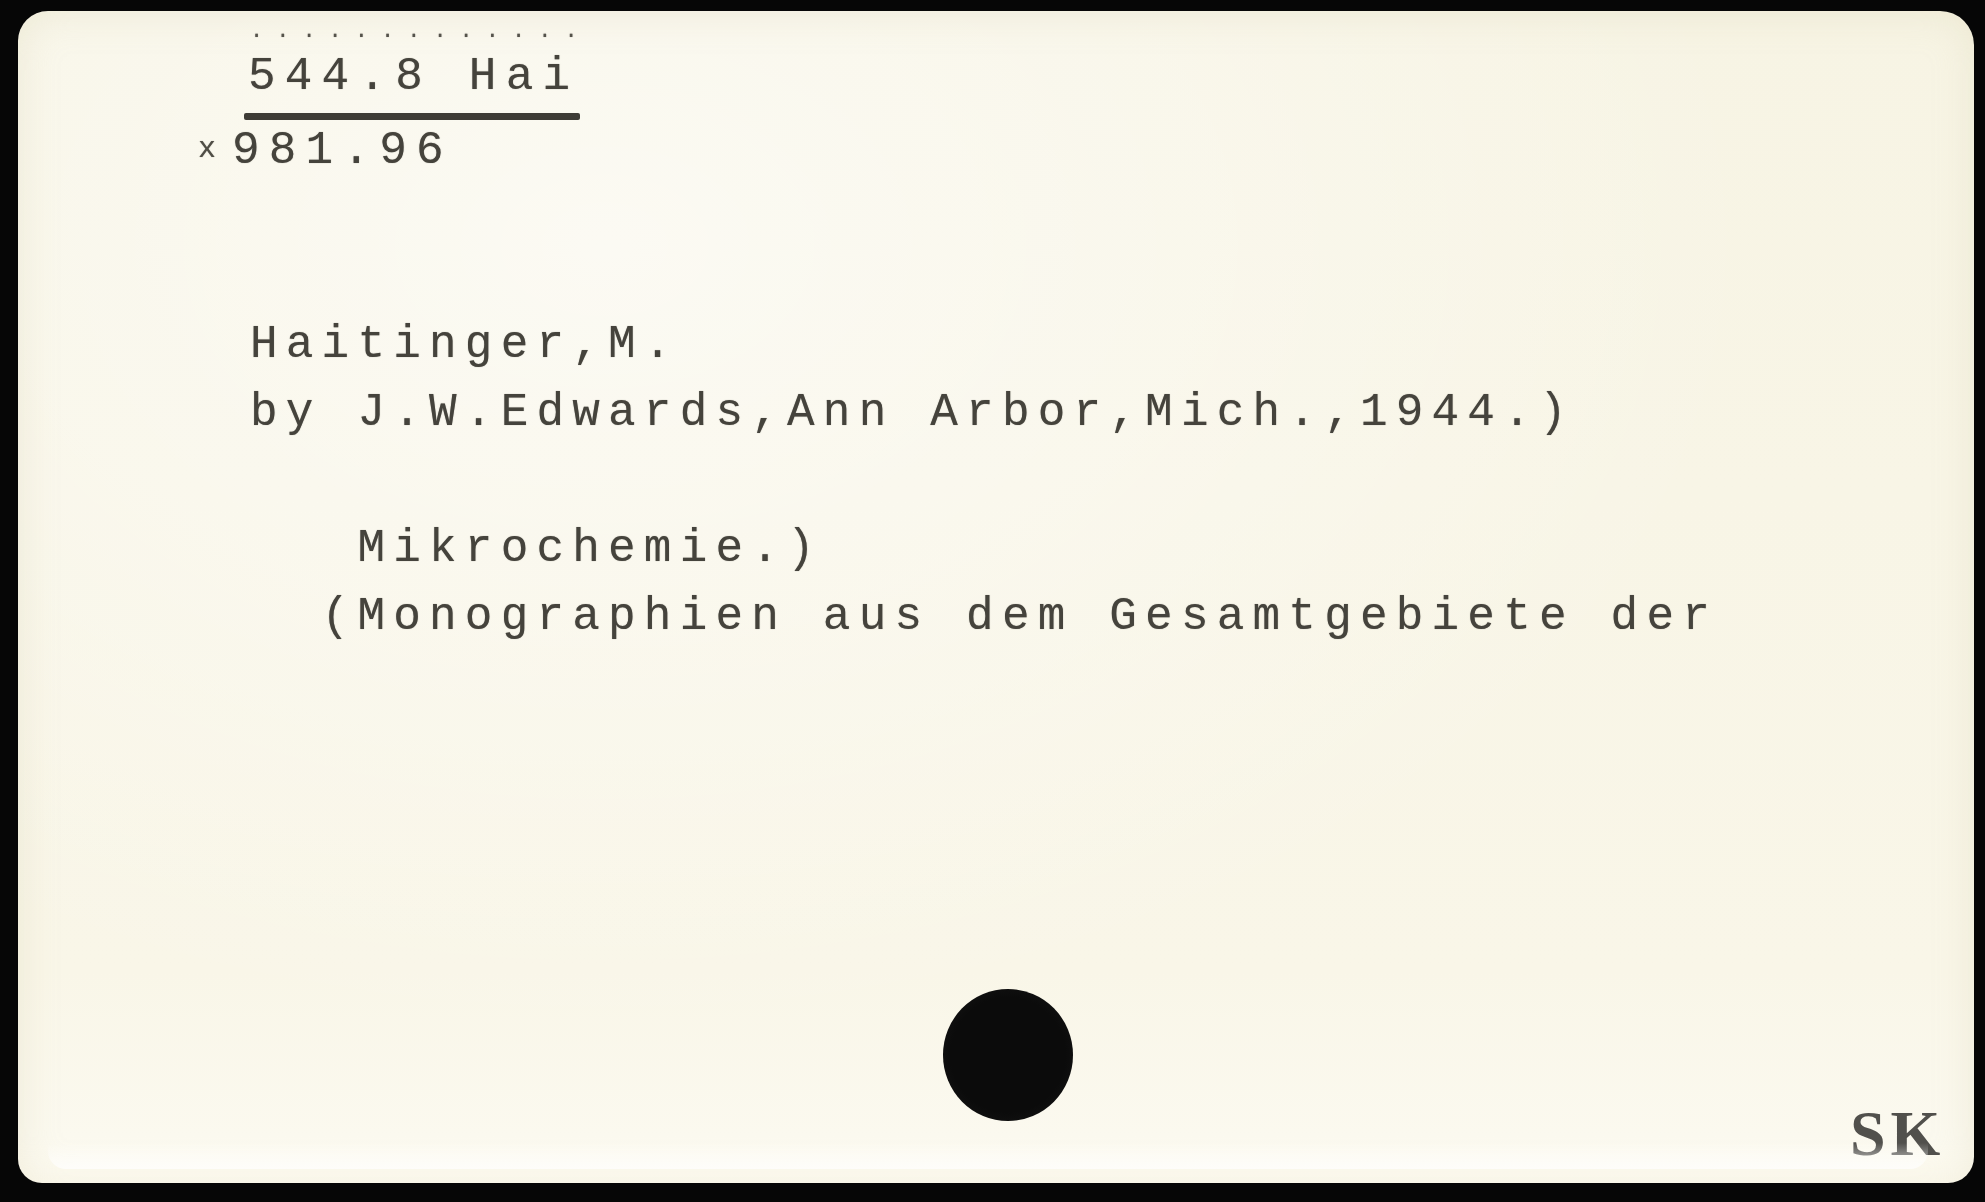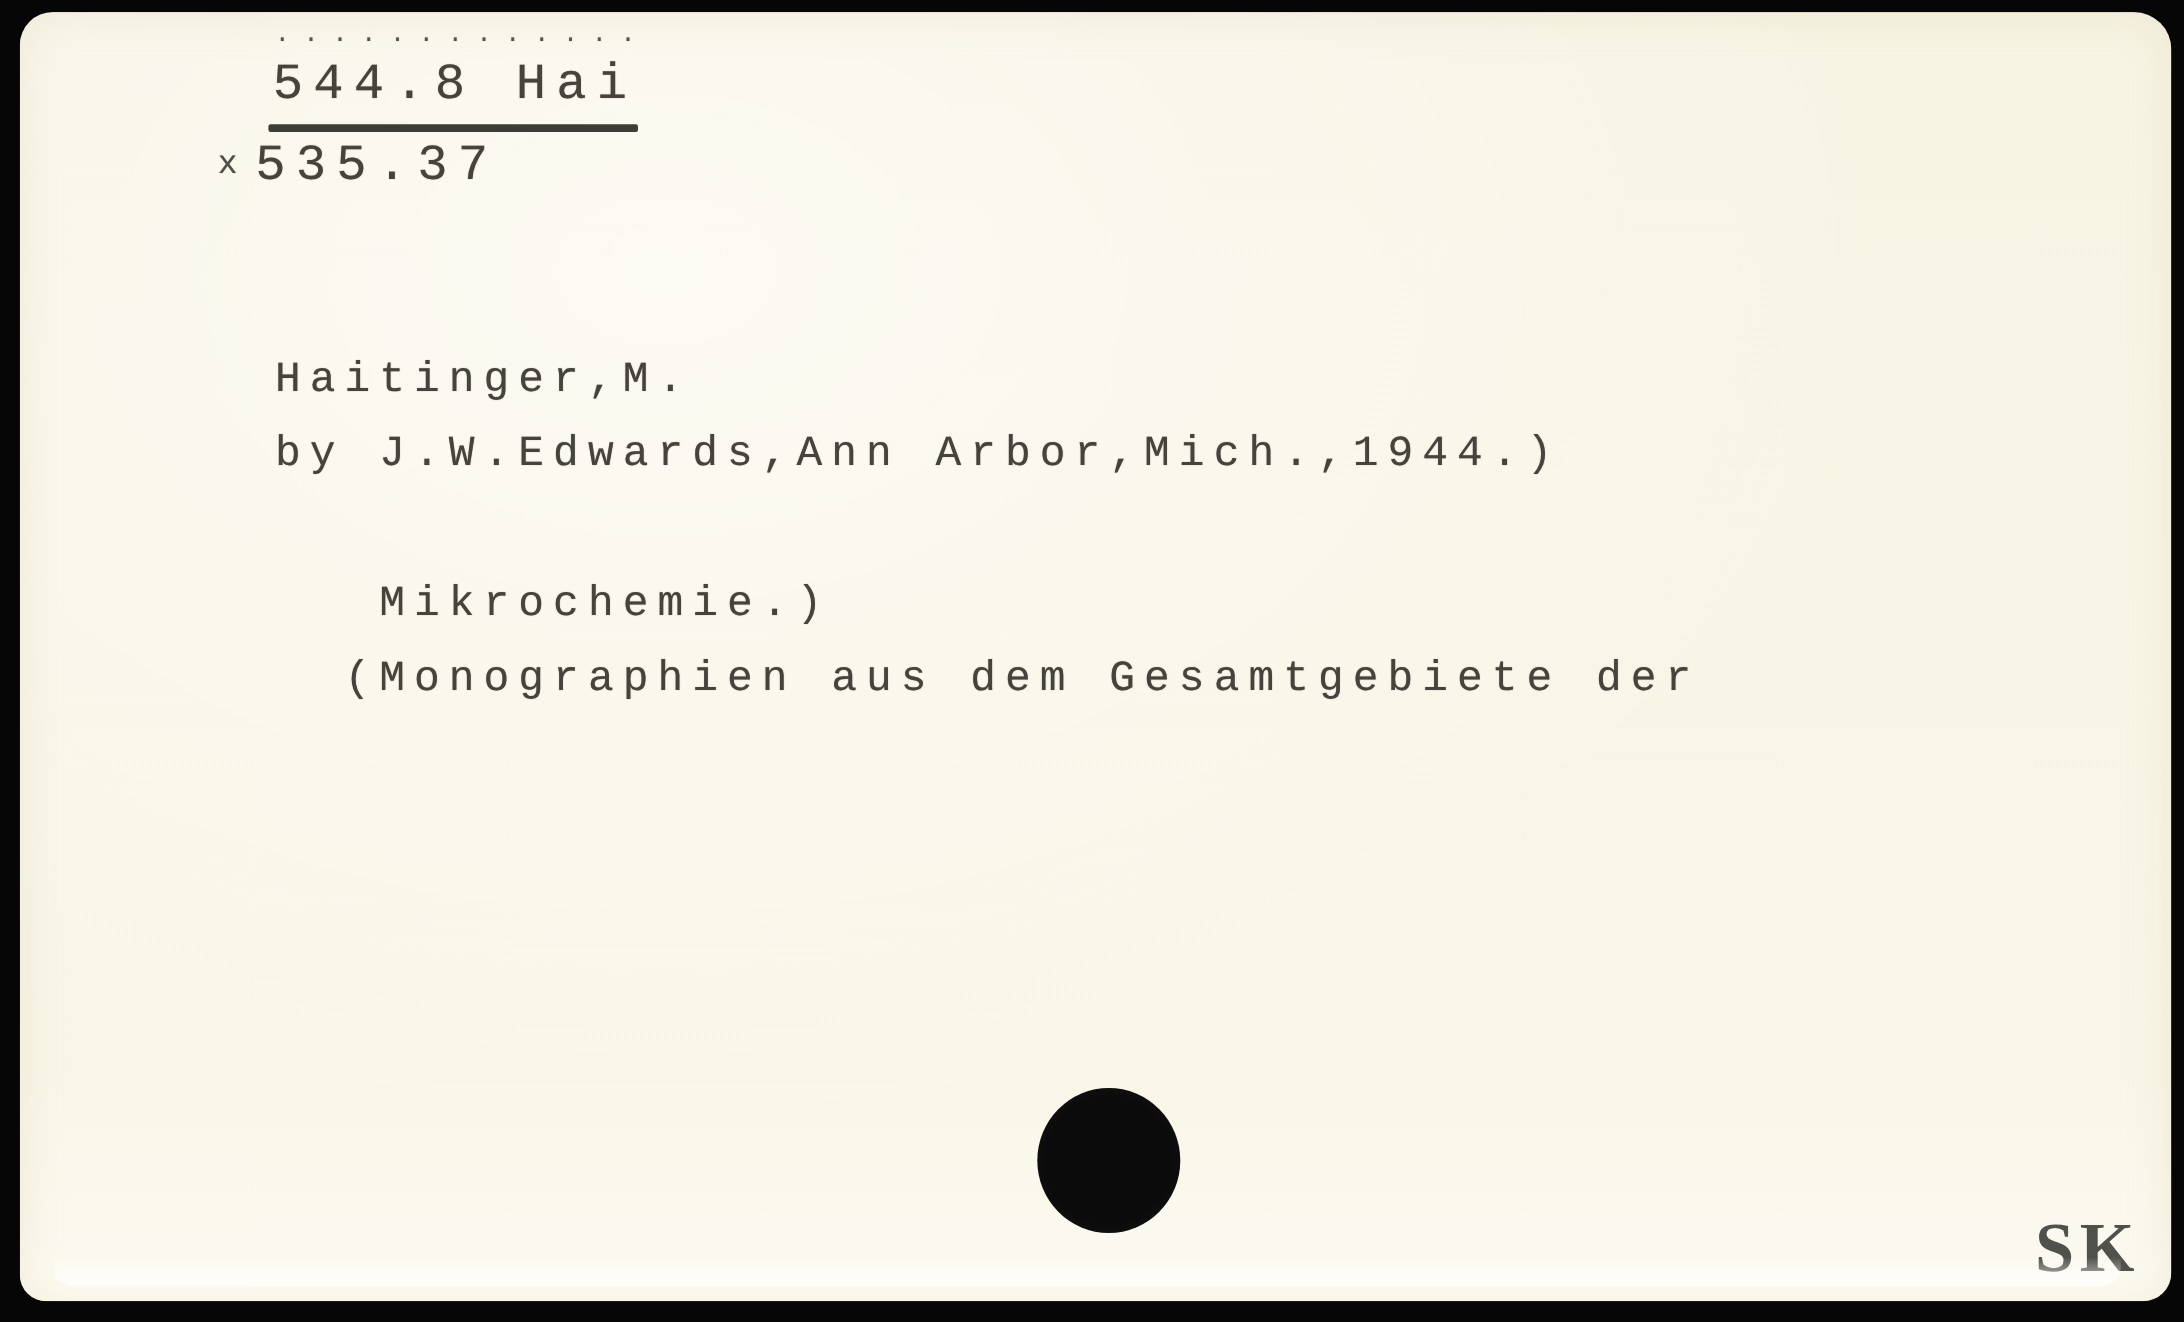--- a/index.html
+++ b/index.html
@@ -63,21 +63,21 @@
     margin-right: 16px;
     position: relative; top: -6px;
   }
   .cross-ref-value {
     font-size: 46px;
     letter-spacing: 9.2px;
   }
   .card-body {
     position: absolute;
     left: 232px; top: 300px;
-    font-size: 39px;
+    font-size: 46px;
     letter-spacing: 8.2px;
     line-height: 68px;
   }
   .body-line { min-height: 68px; }
   .hole-punch {
     position: absolute;
     left: 925px; top: 978px;
     width: 130px; height: 132px;
     background: radial-gradient(circle, #0b0b0b 62%, #111 78%, rgba(10,10,10,0.85) 92%, rgba(10,10,10,0) 100%);
     border-radius: 50%;
@@ -109,21 +109,21 @@
   <div class="catalog-card">
 
     <div class="typed typed-dots">.............</div>
 
     <div class="typed call-number">544.8 Hai</div>
 
     <div class="call-number-underline"></div>
 
     <div class="cross-ref">
       <span class="typed cross-ref-marker">x</span>
-      <span class="typed cross-ref-value">535.37</span>
+      <span class="typed cross-ref-value">981.96</span>
     </div>
 
     <div class="card-body">
       <div class="typed body-line">Haitinger,M.</div>
       <div class="typed body-line">by J.W.Edwards,Ann Arbor,Mich.,1944.)</div>
       <div class="typed body-line"></div>
       <div class="typed body-line">   Mikrochemie.)</div>
       <div class="typed body-line">  (Monographien aus dem Gesamtgebiete der</div>
     </div>
 

